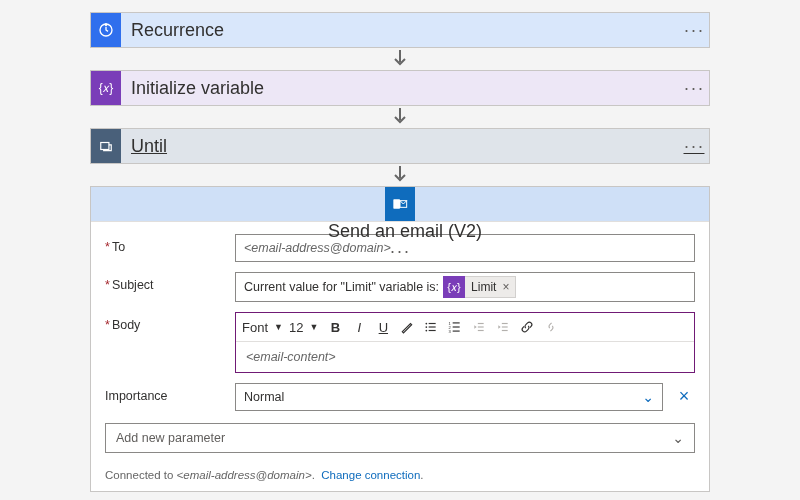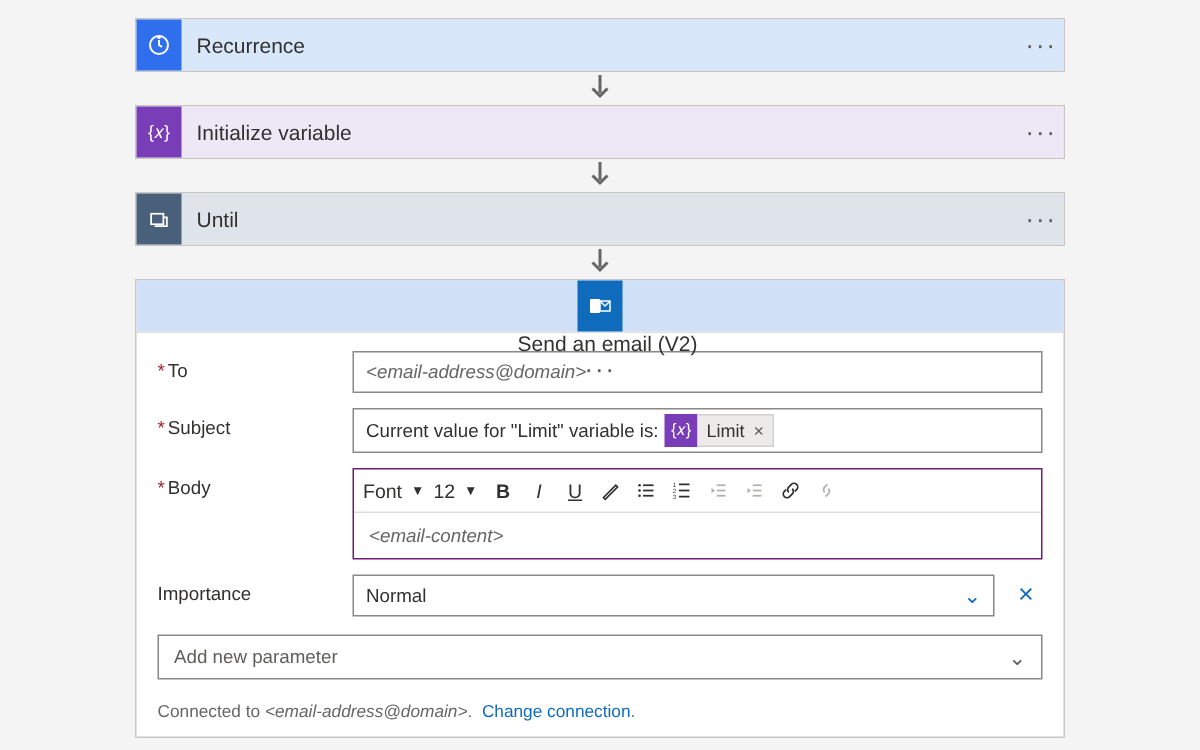--- a/index.html
+++ b/index.html
@@ -25,36 +25,36 @@
     }
     .card-header {
       display: flex;
       align-items: center;
       height: 34px;
       cursor: pointer;
       position: relative;
     }
     .hdr-recurrence { background: #d9e7fb; }
     .hdr-init       { background: #ede7f6; }
-    .hdr-until      { background: #dfe4ea; }
+    .hdr-until      { background: #dfe4ea; text-decoration: underline; }
     .hdr-email      { background: #cfe0f7; flex-direction: column; }
     .icon-box {
       width: 30px;
       height: 34px;
       display: flex;
       align-items: center;
       justify-content: center;
       color: #fff;
       flex-shrink: 0;
     }
     .ic-blue   { background: #2f6fed; }
     .ic-purple { background: #7a3db8; }
     .ic-slate  { background: #49607a; }
     .ic-out    { background: #0f6cbd; }
-    .hdr-title { padding-left: 10px; font-size: 14px; color: #323130; flex: 1; }
+    .hdr-title { padding-left: 10px; font-size: 18px; color: #323130; flex: 1; }
     .dots {
       width: 30px; text-align: center; color: #605e5c;
       font-size: 18px; letter-spacing: 1px; line-height: 1;
       cursor: pointer;
     }
     .arrow {
       margin: 2px 0;
       height: 18px;
     }
     .email-body {

